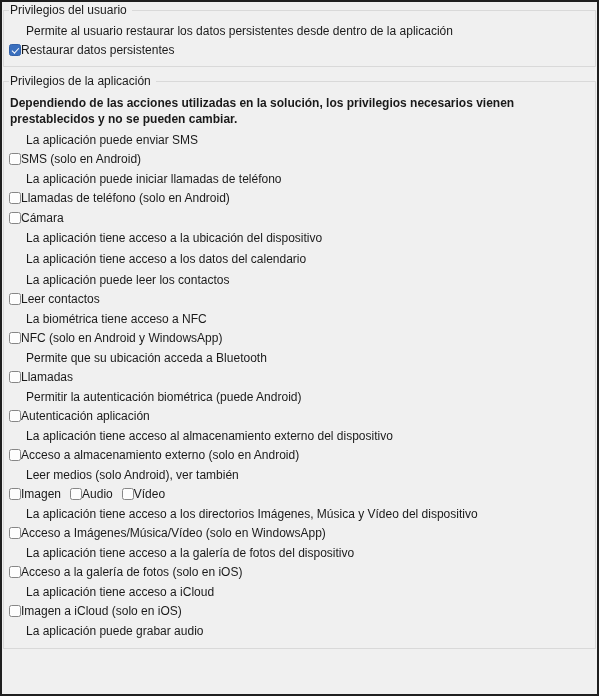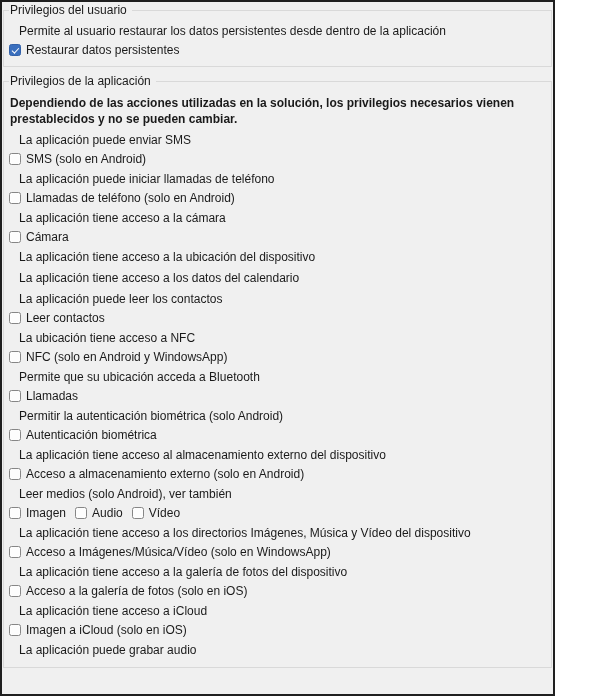--- a/index.html
+++ b/index.html
@@ -5,21 +5,21 @@
   * { box-sizing: border-box; }
   html, body { margin: 0; padding: 0; }
   body {
     width: 600px; height: 696px;
     font-family: "Liberation Sans", "DejaVu Sans", sans-serif;
     font-size: 12px;
     color: #1a1a1a;
     background: #ffffff;
   }
   .window {
-    width: 555px; height: 696px;
+    width: 599px; height: 696px;
     background: #f0f0f0;
     border: 2px solid #1f1f1f;
     padding: 1px 1px 0 1px;
     overflow: hidden;
   }
   fieldset.groupbox {
     border: 1px solid #d9d9d9;
     margin: 0;
     padding: 1px 8px 9px 5px;
     min-inline-size: 0;
@@ -32,21 +32,21 @@
     color: #1a1a1a;
   }
   .group-intro {
     margin: 6px 0 1px 1px;
     line-height: 16px;
     font-weight: bold;
   }
   .pair { margin-top: 6px; }
   .pair-desc {
     line-height: 15px;
-    margin-left: 10px;
+    margin-left: 17px;
     white-space: nowrap;
   }
   .cb-line {
     display: flex;
     align-items: center;
     gap: 9px;
     margin-top: 4px;
     height: 14px;
   }
   .cb-item { display: flex; align-items: center; }
@@ -65,21 +65,20 @@
   .cb.checked::after {
     content: "";
     position: absolute;
     left: 2px; top: 2.5px;
     width: 5.5px; height: 3px;
     border-left: 1.6px solid #ffffff;
     border-bottom: 1.6px solid #ffffff;
     transform: rotate(-47deg);
   }
   .cb-label {
-    margin-left: 5px;
     line-height: 14px;
     white-space: nowrap;
   }
 </style>
 </head>
 <body>
 
 <div class="window">
 
   <fieldset class="groupbox">
@@ -115,21 +114,20 @@
     <div class="pair-desc">La aplicación puede iniciar llamadas de teléfono</div>
     <div class="cb-line">
             <span class="cb-item">
               <span class="cb"></span>
               <span class="cb-label">Llamadas de teléfono (solo en Android)</span>
             </span>
           </div>
   </div>
 
   <div class="pair">
-    <div class="pair-desc">La aplicación tiene acceso a la cámara</div>
     <div class="cb-line">
             <span class="cb-item">
               <span class="cb"></span>
               <span class="cb-label">Cámara</span>
             </span>
           </div>
   </div>
 
   <div class="pair">
     <div class="pair-desc">La aplicación tiene acceso a la ubicación del dispositivo</div>
@@ -143,45 +141,45 @@
     <div class="pair-desc">La aplicación puede leer los contactos</div>
     <div class="cb-line">
             <span class="cb-item">
               <span class="cb"></span>
               <span class="cb-label">Leer contactos</span>
             </span>
           </div>
   </div>
 
   <div class="pair">
-    <div class="pair-desc">La ubicación tiene acceso a NFC</div>
+    <div class="pair-desc">La biométrica tiene acceso a NFC</div>
     <div class="cb-line">
             <span class="cb-item">
               <span class="cb"></span>
               <span class="cb-label">NFC (solo en Android y WindowsApp)</span>
             </span>
           </div>
   </div>
 
   <div class="pair">
     <div class="pair-desc">Permite que su ubicación acceda a Bluetooth</div>
     <div class="cb-line">
             <span class="cb-item">
               <span class="cb"></span>
               <span class="cb-label">Llamadas</span>
             </span>
           </div>
   </div>
 
   <div class="pair">
-    <div class="pair-desc">Permitir la autenticación biométrica (solo Android)</div>
-    <div class="cb-line">
-            <span class="cb-item">
-              <span class="cb"></span>
-              <span class="cb-label">Autenticación biométrica</span>
+    <div class="pair-desc">Permitir la autenticación biométrica (puede Android)</div>
+    <div class="cb-line">
+            <span class="cb-item">
+              <span class="cb"></span>
+              <span class="cb-label">Autenticación aplicación</span>
             </span>
           </div>
   </div>
 
   <div class="pair">
     <div class="pair-desc">La aplicación tiene acceso al almacenamiento externo del dispositivo</div>
     <div class="cb-line">
             <span class="cb-item">
               <span class="cb"></span>
               <span class="cb-label">Acceso a almacenamiento externo (solo en Android)</span>

